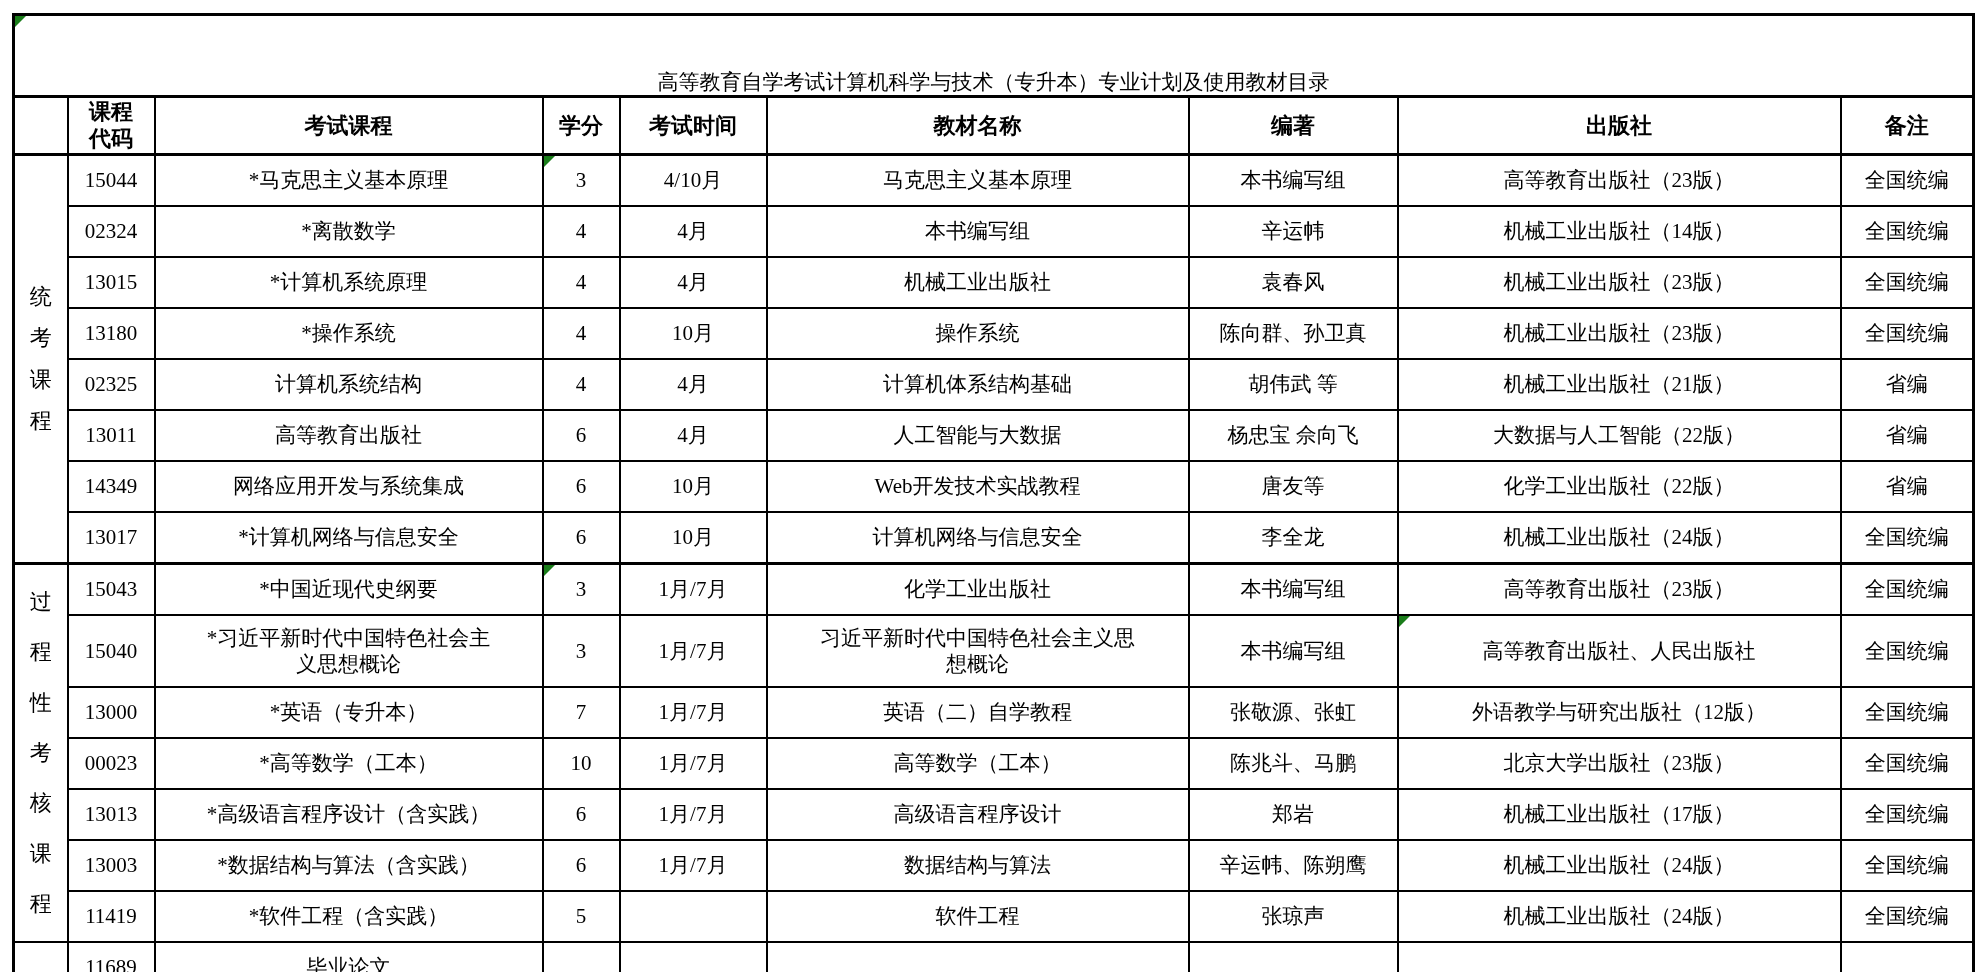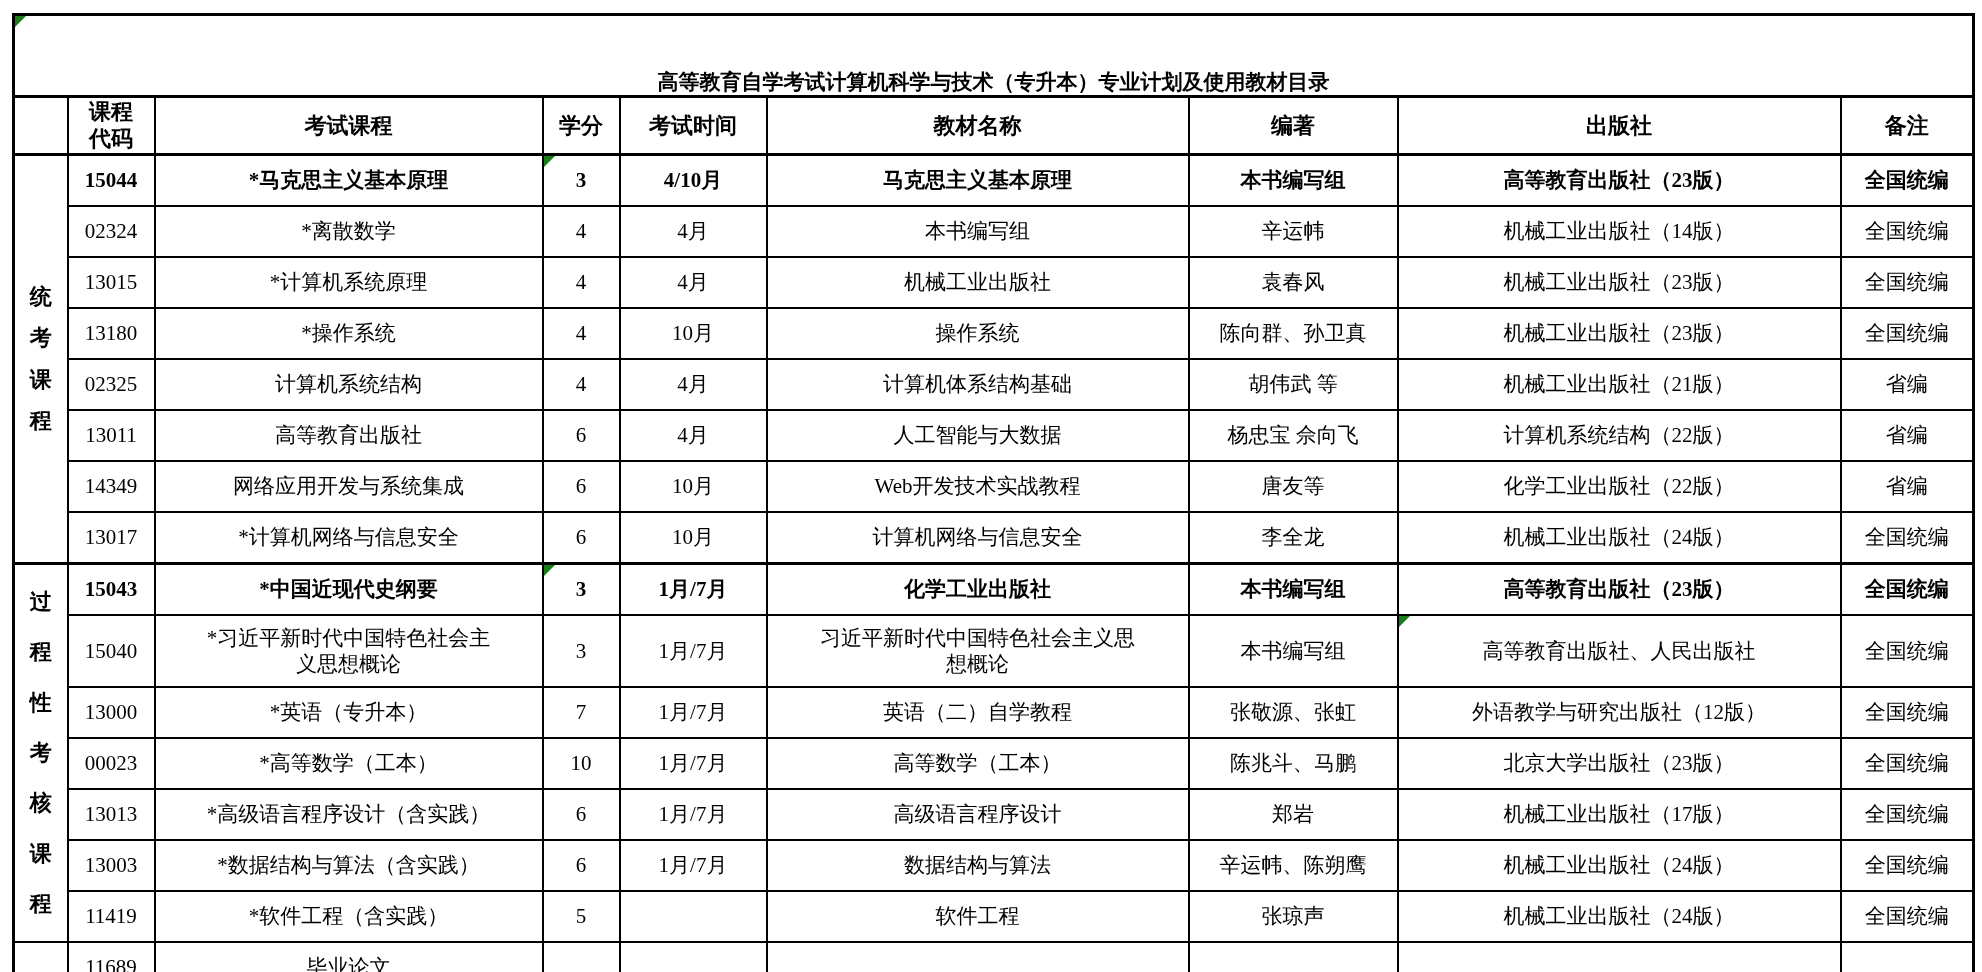--- a/index.html
+++ b/index.html
@@ -29,25 +29,25 @@
     text-align: center;
     white-space: pre-line;
     overflow: hidden;
     position: relative;
   }
   
   tr.title-row td   { height: 42px; border-bottom: 3px solid #000; }
   tr.header-row td  { height: 48px; border-bottom: 3px solid #000; }
   tr.data-row td    { height: 49px; }
   tr.data-row.tall td { height: 70px; }
-  tr.group-start td { border-top: 3px solid #000; font-weight: bold; }
+  tr.group-start td { border-top: 3px solid #000; }
 
   .title-cell {
     font-family: "Liberation Sans", "DejaVu Sans", sans-serif;
-    font-weight: bold;
+    font-weight: normal;
     font-size: 27px;
     text-align: center;
   }
   tr.header-row td {
     font-weight: bold;
     font-size: 22px;
   }
   
   td.c-course, td.c-book, td.c-author, td.c-publisher { text-align: left; }
 
@@ -161,21 +161,21 @@
           <td class="c-publisher">机械工业出版社（21版）</td>
           <td class="c-remark">省编</td>
         </tr>
         <tr class="data-row">
           <td class="c-code">13011</td>
           <td class="c-course">高等教育出版社</td>
           <td class="c-credit">6</td>
           <td class="c-time">4月</td>
           <td class="c-book">人工智能与大数据</td>
           <td class="c-author">杨忠宝 佘向飞</td>
-          <td class="c-publisher">计算机系统结构（22版）</td>
+          <td class="c-publisher">大数据与人工智能（22版）</td>
           <td class="c-remark">省编</td>
         </tr>
         <tr class="data-row">
           <td class="c-code">14349</td>
           <td class="c-course">网络应用开发与系统集成</td>
           <td class="c-credit">6</td>
           <td class="c-time">10月</td>
           <td class="c-book">Web开发技术实战教程</td>
           <td class="c-author">唐友等</td>
           <td class="c-publisher">化学工业出版社（22版）</td>

